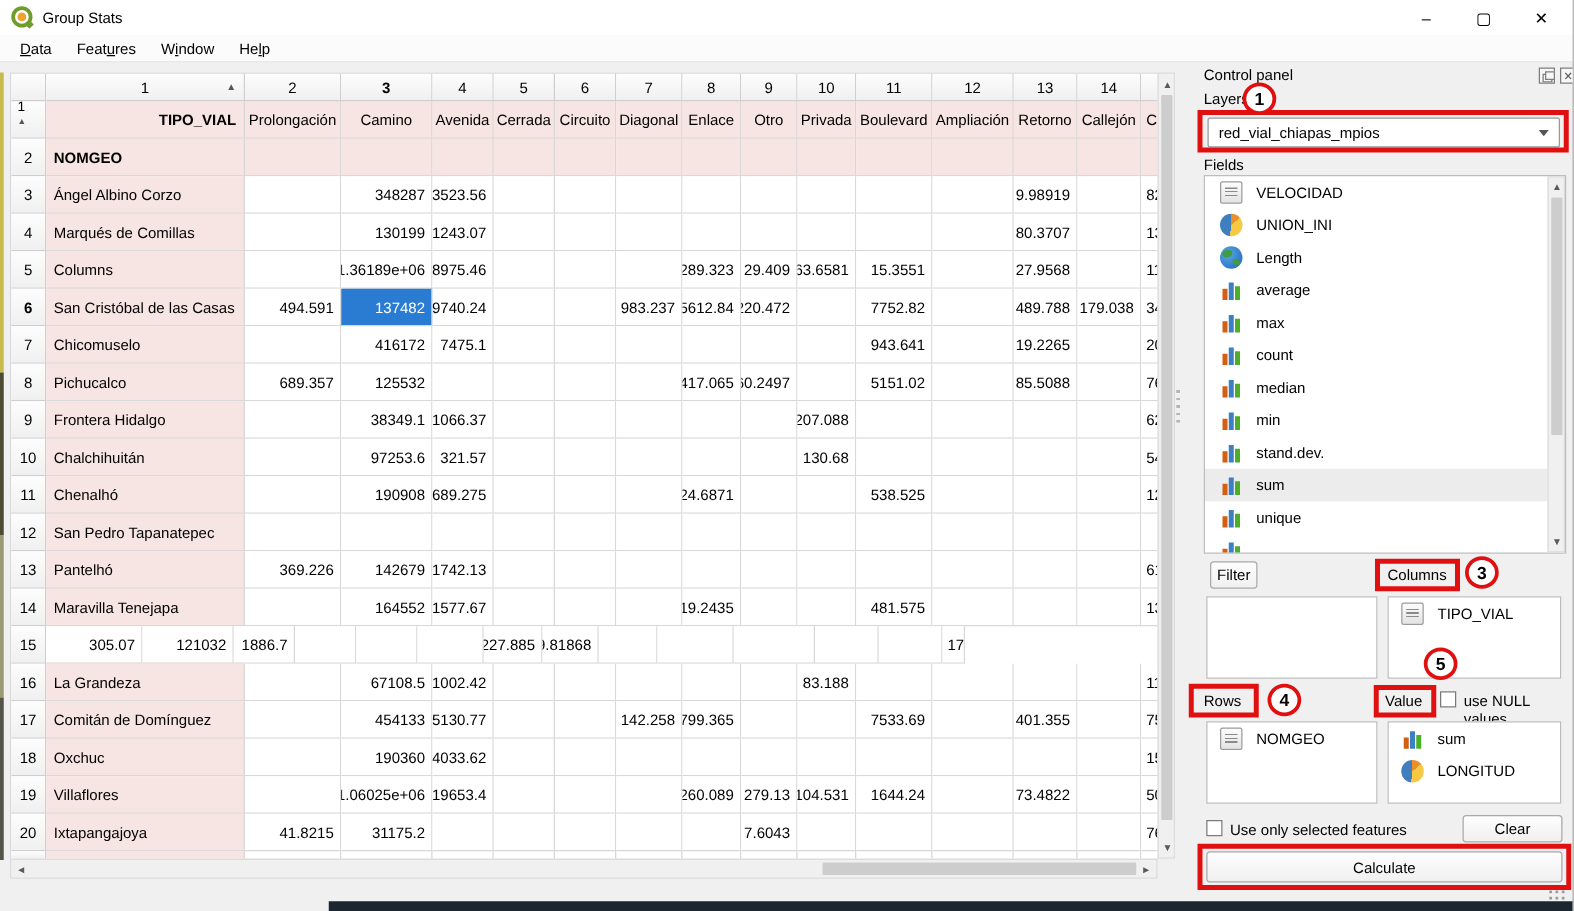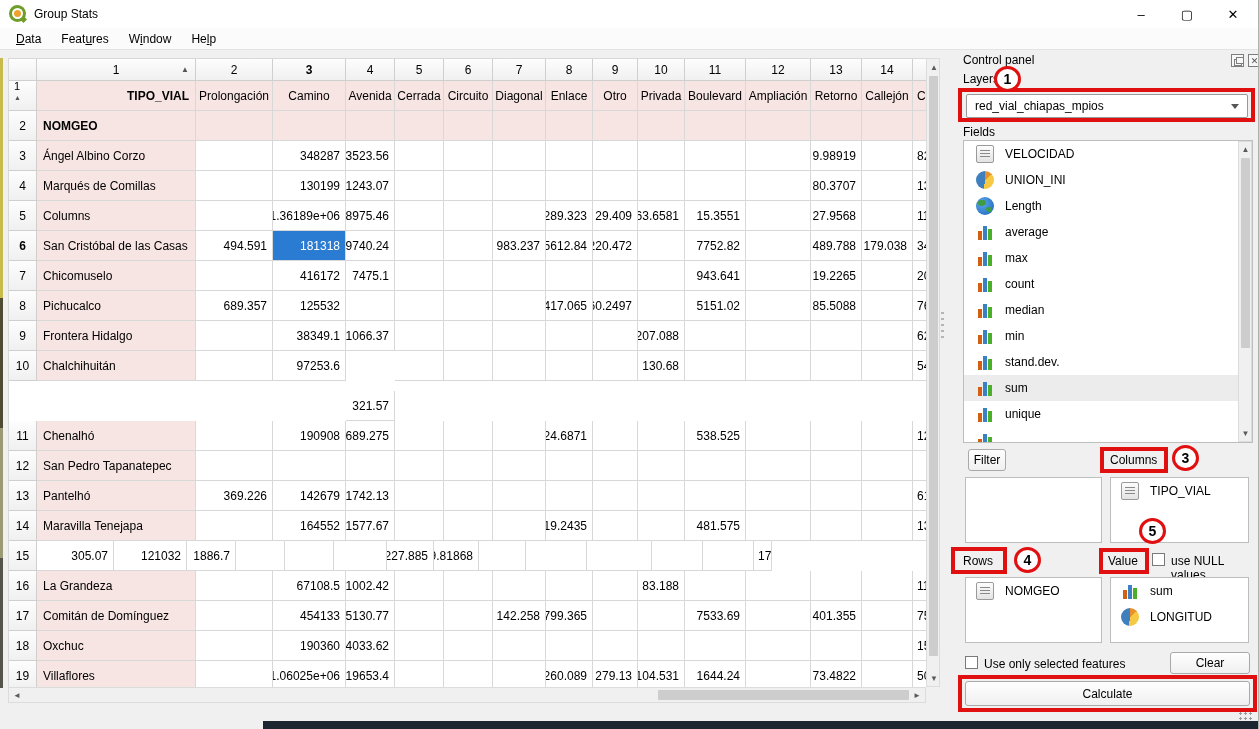--- a/index.html
+++ b/index.html
@@ -226,21 +226,21 @@
         <div class="cell numcell" style="width: 61px;">15.3551</div>
         <div class="cell numcell" style="width: 65px;"></div>
         <div class="cell numcell" style="width: 51px;">27.9568</div>
         <div class="cell numcell" style="width: 51px;"></div>
         <div class="cell numcell partcell" style="width: 18px;">11</div>
       </div>
       <div class="trow">
         <div class="cell rowhdr b">6</div>
         <div class="cell namecell" style="width: 159px;">San Cristóbal de las Casas</div>
         <div class="cell numcell" style="width: 77px;">494.591</div>
-        <div class="cell numcell sel" style="width: 73px;">181318</div>
+        <div class="cell numcell sel" style="width: 73px;">137482</div>
         <div class="cell numcell" style="width: 49px;">9740.24</div>
         <div class="cell numcell" style="width: 49px;"></div>
         <div class="cell numcell" style="width: 49px;"></div>
         <div class="cell numcell" style="width: 53px;">983.237</div>
         <div class="cell numcell" style="width: 47px;">5612.84</div>
         <div class="cell numcell" style="width: 45px;">220.472</div>
         <div class="cell numcell" style="width: 47px;"></div>
         <div class="cell numcell" style="width: 61px;">7752.82</div>
         <div class="cell numcell" style="width: 65px;"></div>
         <div class="cell numcell" style="width: 51px;">489.788</div>
@@ -299,21 +299,21 @@
         <div class="cell numcell" style="width: 65px;"></div>
         <div class="cell numcell" style="width: 51px;"></div>
         <div class="cell numcell" style="width: 51px;"></div>
         <div class="cell numcell partcell" style="width: 18px;">62</div>
       </div>
       <div class="trow">
         <div class="cell rowhdr">10</div>
         <div class="cell namecell" style="width: 159px;">Chalchihuitán</div>
         <div class="cell numcell" style="width: 77px;"></div>
         <div class="cell numcell" style="width: 73px;">97253.6</div>
-        <div class="cell numcell" style="width: 49px; margin-top: 40px;">321.57</div>
+        <div class="cell numcell" style="width: 49px;">321.57</div>
         <div class="cell numcell" style="width: 49px;"></div>
         <div class="cell numcell" style="width: 49px;"></div>
         <div class="cell numcell" style="width: 53px;"></div>
         <div class="cell numcell" style="width: 47px;"></div>
         <div class="cell numcell" style="width: 45px;"></div>
         <div class="cell numcell" style="width: 47px;">130.68</div>
         <div class="cell numcell" style="width: 61px;"></div>
         <div class="cell numcell" style="width: 65px;"></div>
         <div class="cell numcell" style="width: 51px;"></div>
         <div class="cell numcell" style="width: 51px;"></div>

